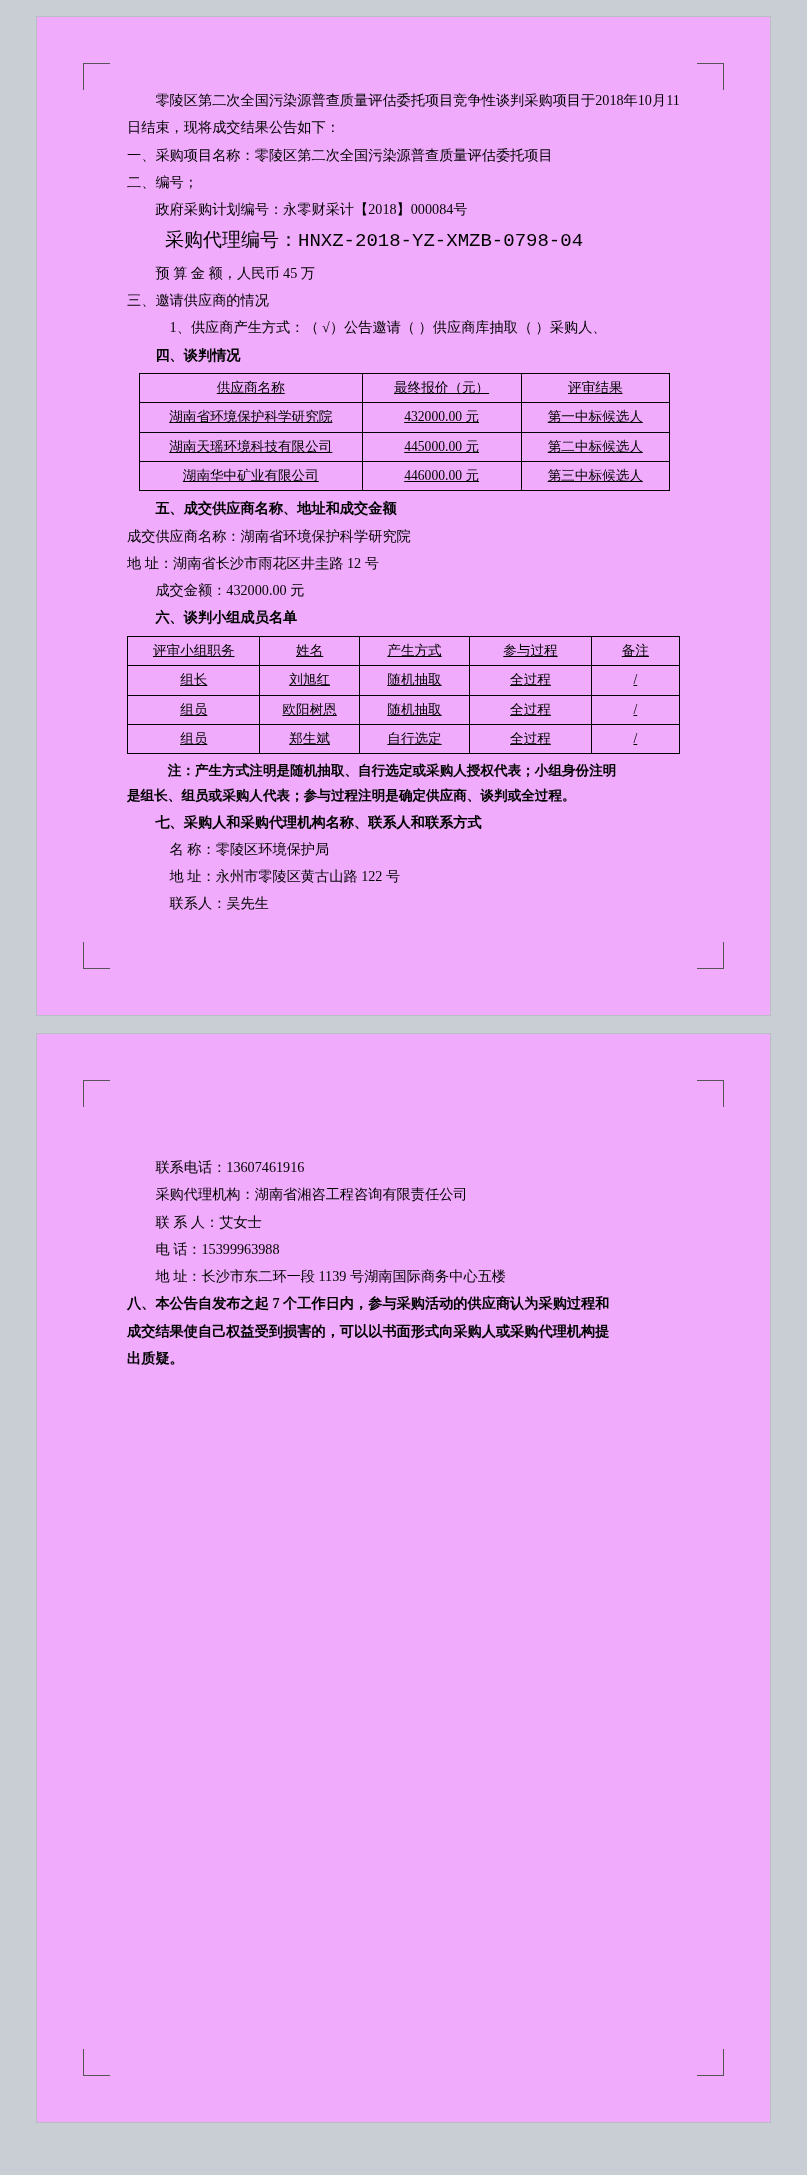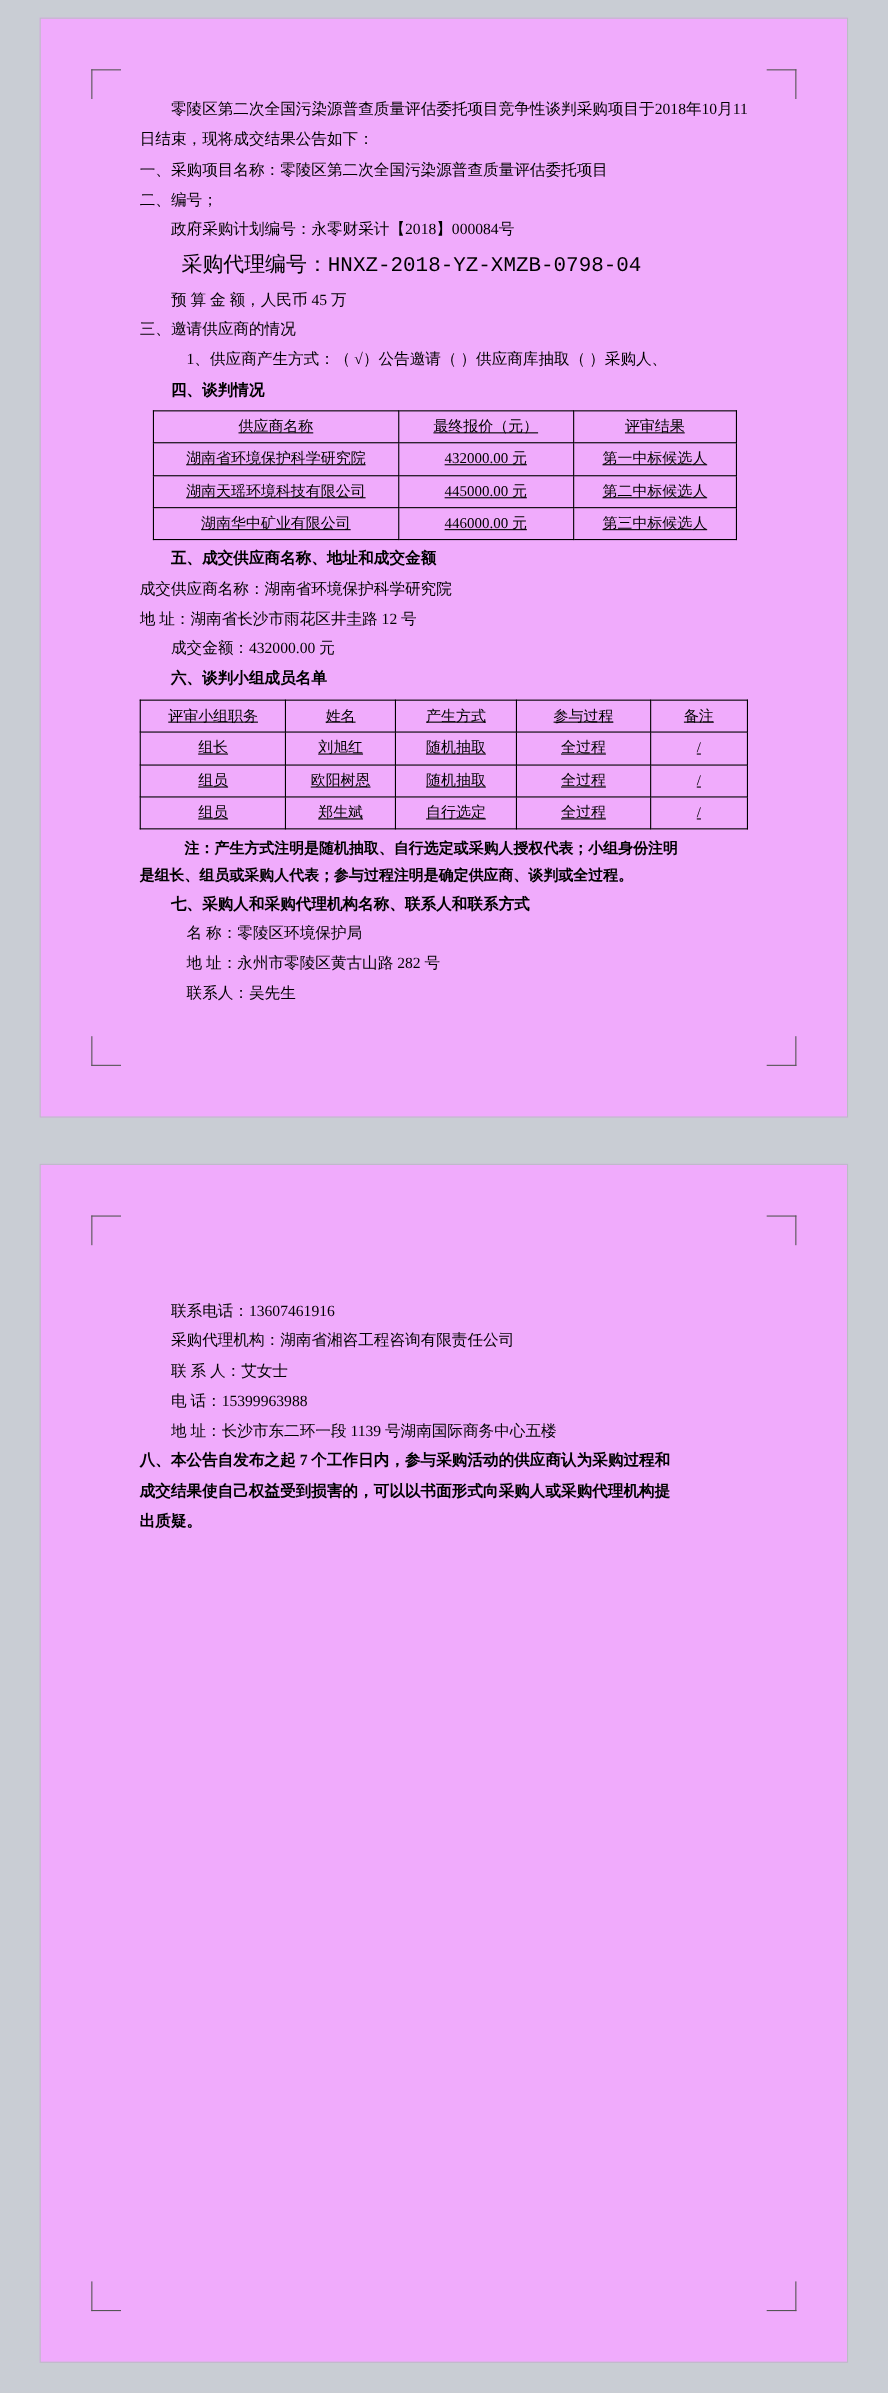--- a/index.html
+++ b/index.html
@@ -14,21 +14,21 @@
   }
   .page {
     background: #f0abfc;
     width: 735px;
     margin: 0 auto;
     position: relative;
     box-sizing: border-box;
     border: 1px solid #b9bdc4;
   }
   #page1 { height: 1000px; margin-top: 16px; padding: 70px 90px 40px 90px; }
-  #page2 { height: 1090px; margin-top: 42px; margin-bottom: 30px; padding: 120px 90px 40px 90px; }
+  #page2 { height: 1090px; margin-top: 17px; margin-bottom: 30px; padding: 120px 90px 40px 90px; }
 
   
   .crop {
     position: absolute;
     width: 26px;
     height: 26px;
   }
   .crop.tl { top: 46px; left: 46px; border-left: 1px solid #555; border-top: 1px solid #555; }
   .crop.tr { top: 46px; right: 46px; border-right: 1px solid #555; border-top: 1px solid #555; }
   .crop.bl { bottom: 46px; left: 46px; border-left: 1px solid #555; border-bottom: 1px solid #555; }
@@ -155,21 +155,21 @@
         <td>全过程</td>
         <td>/</td>
       </tr>
     </tbody>
       </table>
 
     <p class="indent3 small-note">注：产生方式注明是随机抽取、自行选定或采购人授权代表；小组身份注明</p>
     <p class="small-note">是组长、组员或采购人代表；参与过程注明是确定供应商、谈判或全过程。</p>
     <p class="head">七、采购人和采购代理机构名称、联系人和联系方式</p>
     <p class="indent3">名  称：零陵区环境保护局</p>
-    <p class="indent3">地  址：永州市零陵区黄古山路 282 号</p>
+    <p class="indent3">地  址：永州市零陵区黄古山路 122 号</p>
     <p class="indent3">联系人：吴先生</p>
   </div>
 </div>
 
 <div class="page" id="page2">
   <div class="crop tl"></div>
   <div class="crop tr"></div>
   <div class="crop bl"></div>
   <div class="crop br"></div>
 

